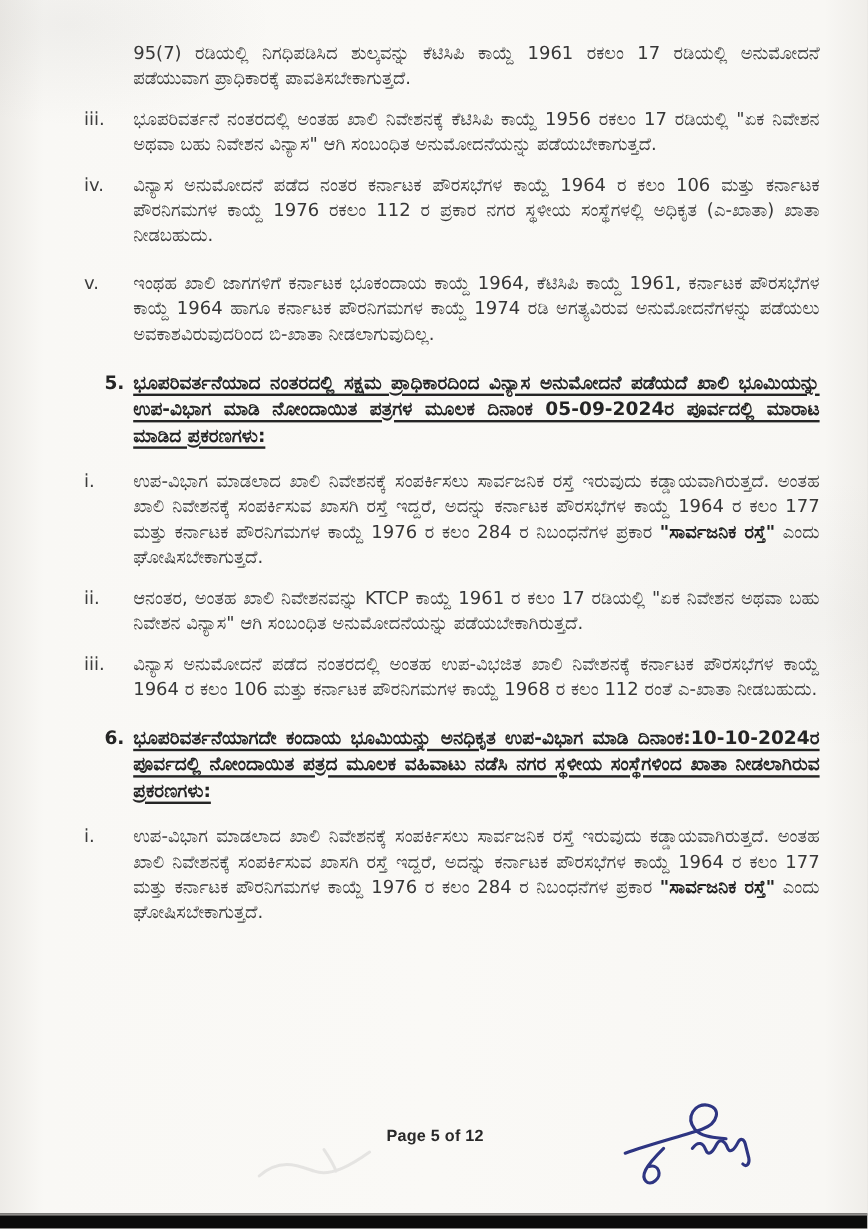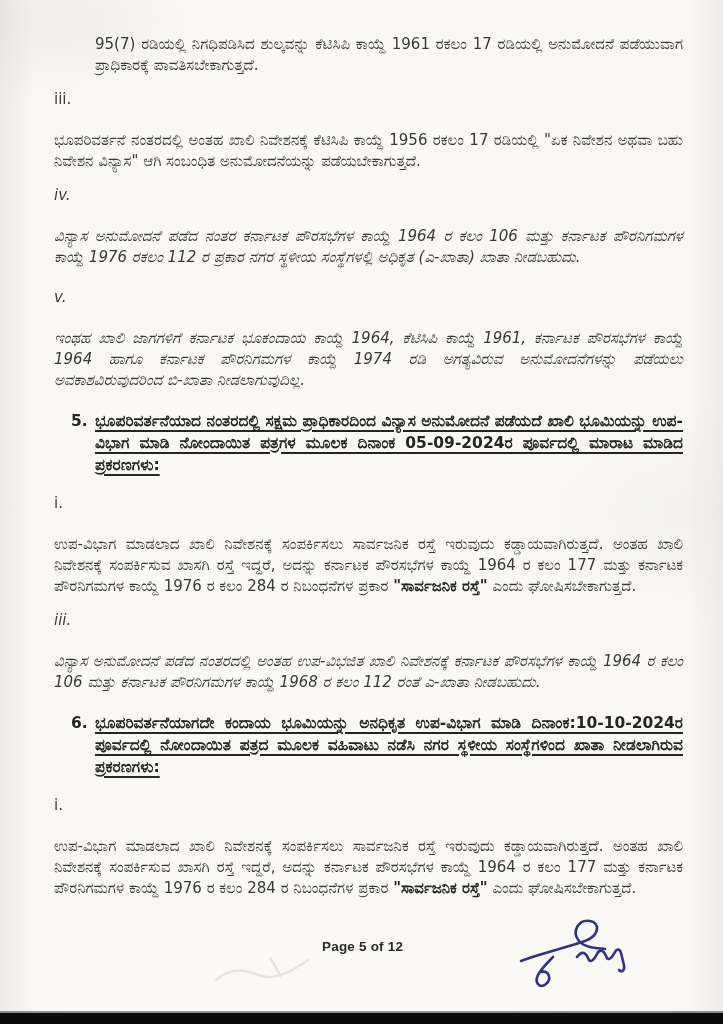--- a/index.html
+++ b/index.html
@@ -13,32 +13,32 @@
     overflow:hidden;
     box-sizing:border-box;
   }
   .page::before{
     content:"";position:absolute;inset:0;pointer-events:none;
     background:
       radial-gradient(240px 120px at 8% 2%, rgba(120,120,120,0.08), transparent 70%),
       radial-gradient(300px 160px at 96% 50%, rgba(140,140,140,0.05), transparent 70%);
   }
   .content{
-    position:absolute;top:34px;left:0;right:0;
+    position:absolute;top:34px;left:16px;right:0;
     padding:0 40px 0 54px;
     font-size:15px;line-height:21px;
   }
   .cont-para{
     margin:0 0 13px 41px;
     text-align:justify;
   }
-  .item{display:flex;margin-bottom:13px;flex-direction:column;}
+  .item{display:flex;margin-bottom:13px;}
   .item .marker{flex:0 0 41px;color:#3c3c3c;}
   .item .text{flex:1;text-align:justify;}
-  .item.gap-lg{margin-bottom:19px;font-style:italic;}
+  .item.gap-lg{margin-bottom:19px;}
   .heading{
     display:flex;font-weight:bold;color:#252525;
     font-size:15.5px;line-height:22px;
     margin:6px 0 17px 17px;
   }
   .heading .h-marker{flex:0 0 24px;}
   .heading .h-text{
     flex:1;text-align:justify;
     text-decoration:underline;
     text-decoration-thickness:1.5px;
@@ -86,20 +86,24 @@
     <div class="heading">
       <span class="h-marker">5.</span>
       <span class="h-text">ಭೂಪರಿವರ್ತನೆಯಾದ ನಂತರದಲ್ಲಿ ಸಕ್ಷಮ ಪ್ರಾಧಿಕಾರದಿಂದ ವಿನ್ಯಾಸ ಅನುಮೋದನೆ ಪಡೆಯದೆ ಖಾಲಿ ಭೂಮಿಯನ್ನು ಉಪ-ವಿಭಾಗ ಮಾಡಿ ನೋಂದಾಯಿತ ಪತ್ರಗಳ ಮೂಲಕ ದಿನಾಂಕ 05-09-2024ರ ಪೂರ್ವದಲ್ಲಿ ಮಾರಾಟ ಮಾಡಿದ ಪ್ರಕರಣಗಳು:</span>
     </div>
 
     <div class="item">
       <span class="marker">i.</span>
       <span class="text"><span>ಉಪ-ವಿಭಾಗ ಮಾಡಲಾದ ಖಾಲಿ ನಿವೇಶನಕ್ಕೆ ಸಂಪರ್ಕಿಸಲು ಸಾರ್ವಜನಿಕ ರಸ್ತೆ ಇರುವುದು ಕಡ್ಡಾಯವಾಗಿರುತ್ತದೆ. ಅಂತಹ ಖಾಲಿ ನಿವೇಶನಕ್ಕೆ ಸಂಪರ್ಕಿಸುವ ಖಾಸಗಿ ರಸ್ತೆ ಇದ್ದರೆ, ಅದನ್ನು ಕರ್ನಾಟಕ ಪೌರಸಭೆಗಳ ಕಾಯ್ದೆ 1964 ರ ಕಲಂ 177 ಮತ್ತು ಕರ್ನಾಟಕ ಪೌರನಿಗಮಗಳ ಕಾಯ್ದೆ 1976 ರ ಕಲಂ 284 ರ ನಿಬಂಧನೆಗಳ ಪ್ರಕಾರ </span><strong class="inline-bold">"ಸಾರ್ವಜನಿಕ ರಸ್ತೆ"</strong><span> ಎಂದು ಘೋಷಿಸಬೇಕಾಗುತ್ತದೆ.</span></span>
     </div>
 
+    <div class="item">
+      <span class="marker">ii.</span>
+      <span class="text">ಆನಂತರ, ಅಂತಹ ಖಾಲಿ ನಿವೇಶನವನ್ನು KTCP ಕಾಯ್ದೆ 1961 ರ ಕಲಂ 17 ರಡಿಯಲ್ಲಿ "ಏಕ ನಿವೇಶನ ಅಥವಾ ಬಹು ನಿವೇಶನ ವಿನ್ಯಾಸ" ಆಗಿ ಸಂಬಂಧಿತ ಅನುಮೋದನೆಯನ್ನು ಪಡೆಯಬೇಕಾಗಿರುತ್ತದೆ.</span>
+    </div>
 
     <div class="item gap-lg">
       <span class="marker">iii.</span>
       <span class="text">ವಿನ್ಯಾಸ ಅನುಮೋದನೆ ಪಡೆದ ನಂತರದಲ್ಲಿ ಅಂತಹ ಉಪ-ವಿಭಜಿತ ಖಾಲಿ ನಿವೇಶನಕ್ಕೆ ಕರ್ನಾಟಕ ಪೌರಸಭೆಗಳ ಕಾಯ್ದೆ 1964 ರ ಕಲಂ 106 ಮತ್ತು ಕರ್ನಾಟಕ ಪೌರನಿಗಮಗಳ ಕಾಯ್ದೆ 1968 ರ ಕಲಂ 112 ರಂತೆ ಎ-ಖಾತಾ ನೀಡಬಹುದು.</span>
     </div>
 
     <div class="heading">
       <span class="h-marker">6.</span>
       <span class="h-text">ಭೂಪರಿವರ್ತನೆಯಾಗದೇ ಕಂದಾಯ ಭೂಮಿಯನ್ನು ಅನಧಿಕೃತ ಉಪ-ವಿಭಾಗ ಮಾಡಿ ದಿನಾಂಕ:10-10-2024ರ ಪೂರ್ವದಲ್ಲಿ ನೋಂದಾಯಿತ ಪತ್ರದ ಮೂಲಕ ವಹಿವಾಟು ನಡೆಸಿ ನಗರ ಸ್ಥಳೀಯ ಸಂಸ್ಥೆಗಳಿಂದ ಖಾತಾ ನೀಡಲಾಗಿರುವ ಪ್ರಕರಣಗಳು:</span>
     </div>

